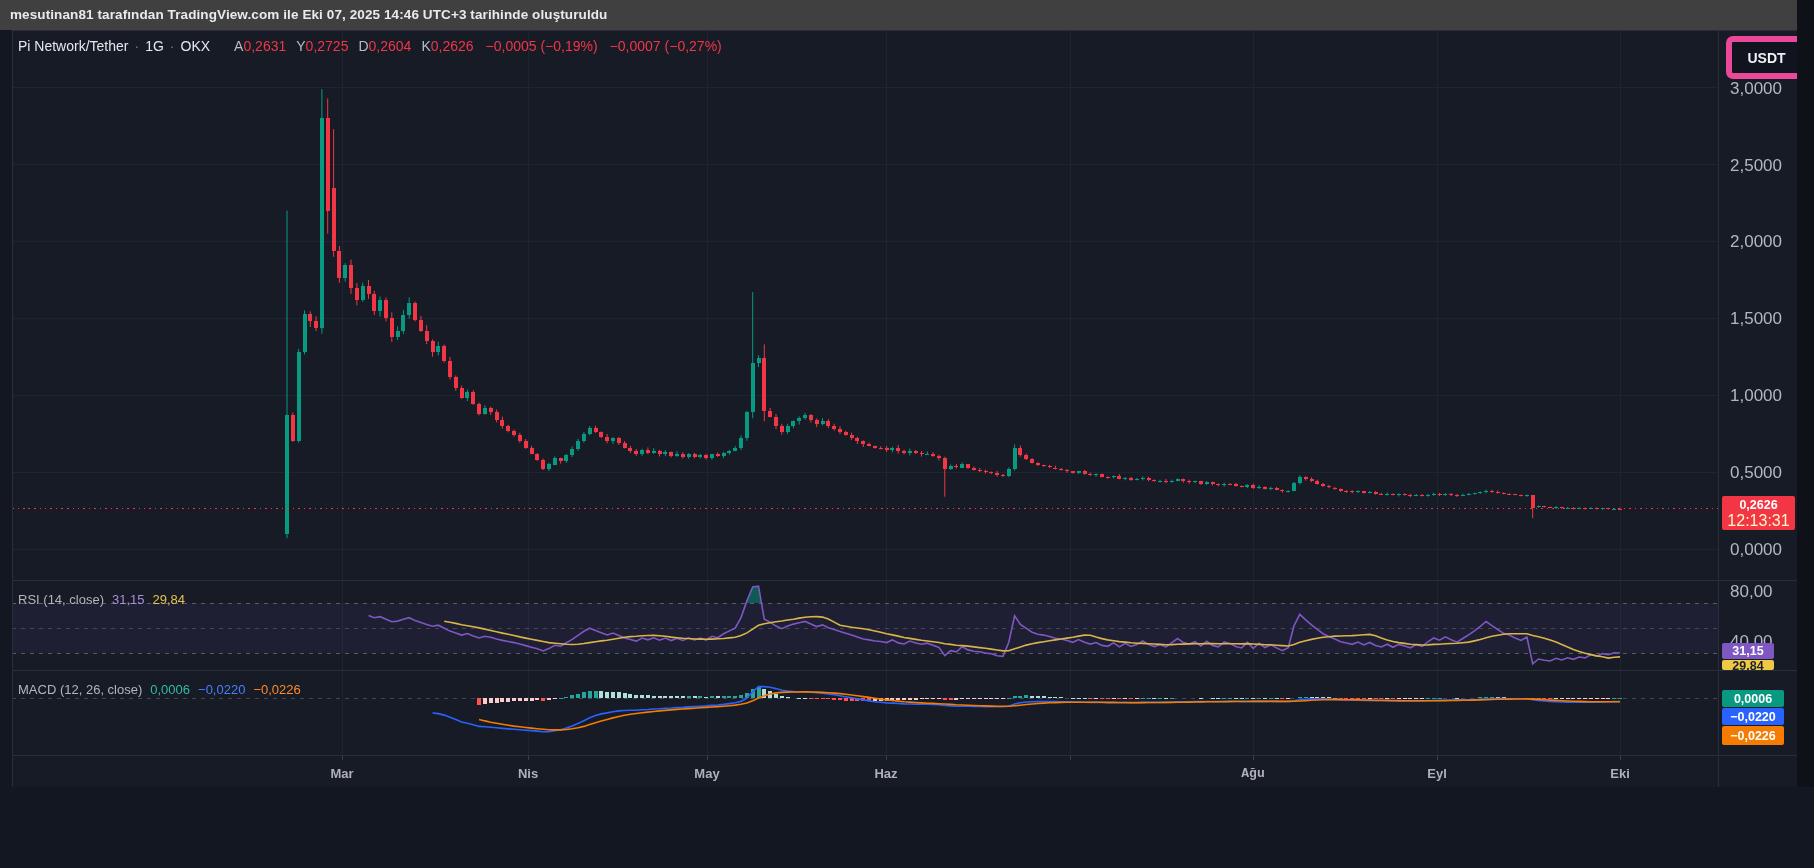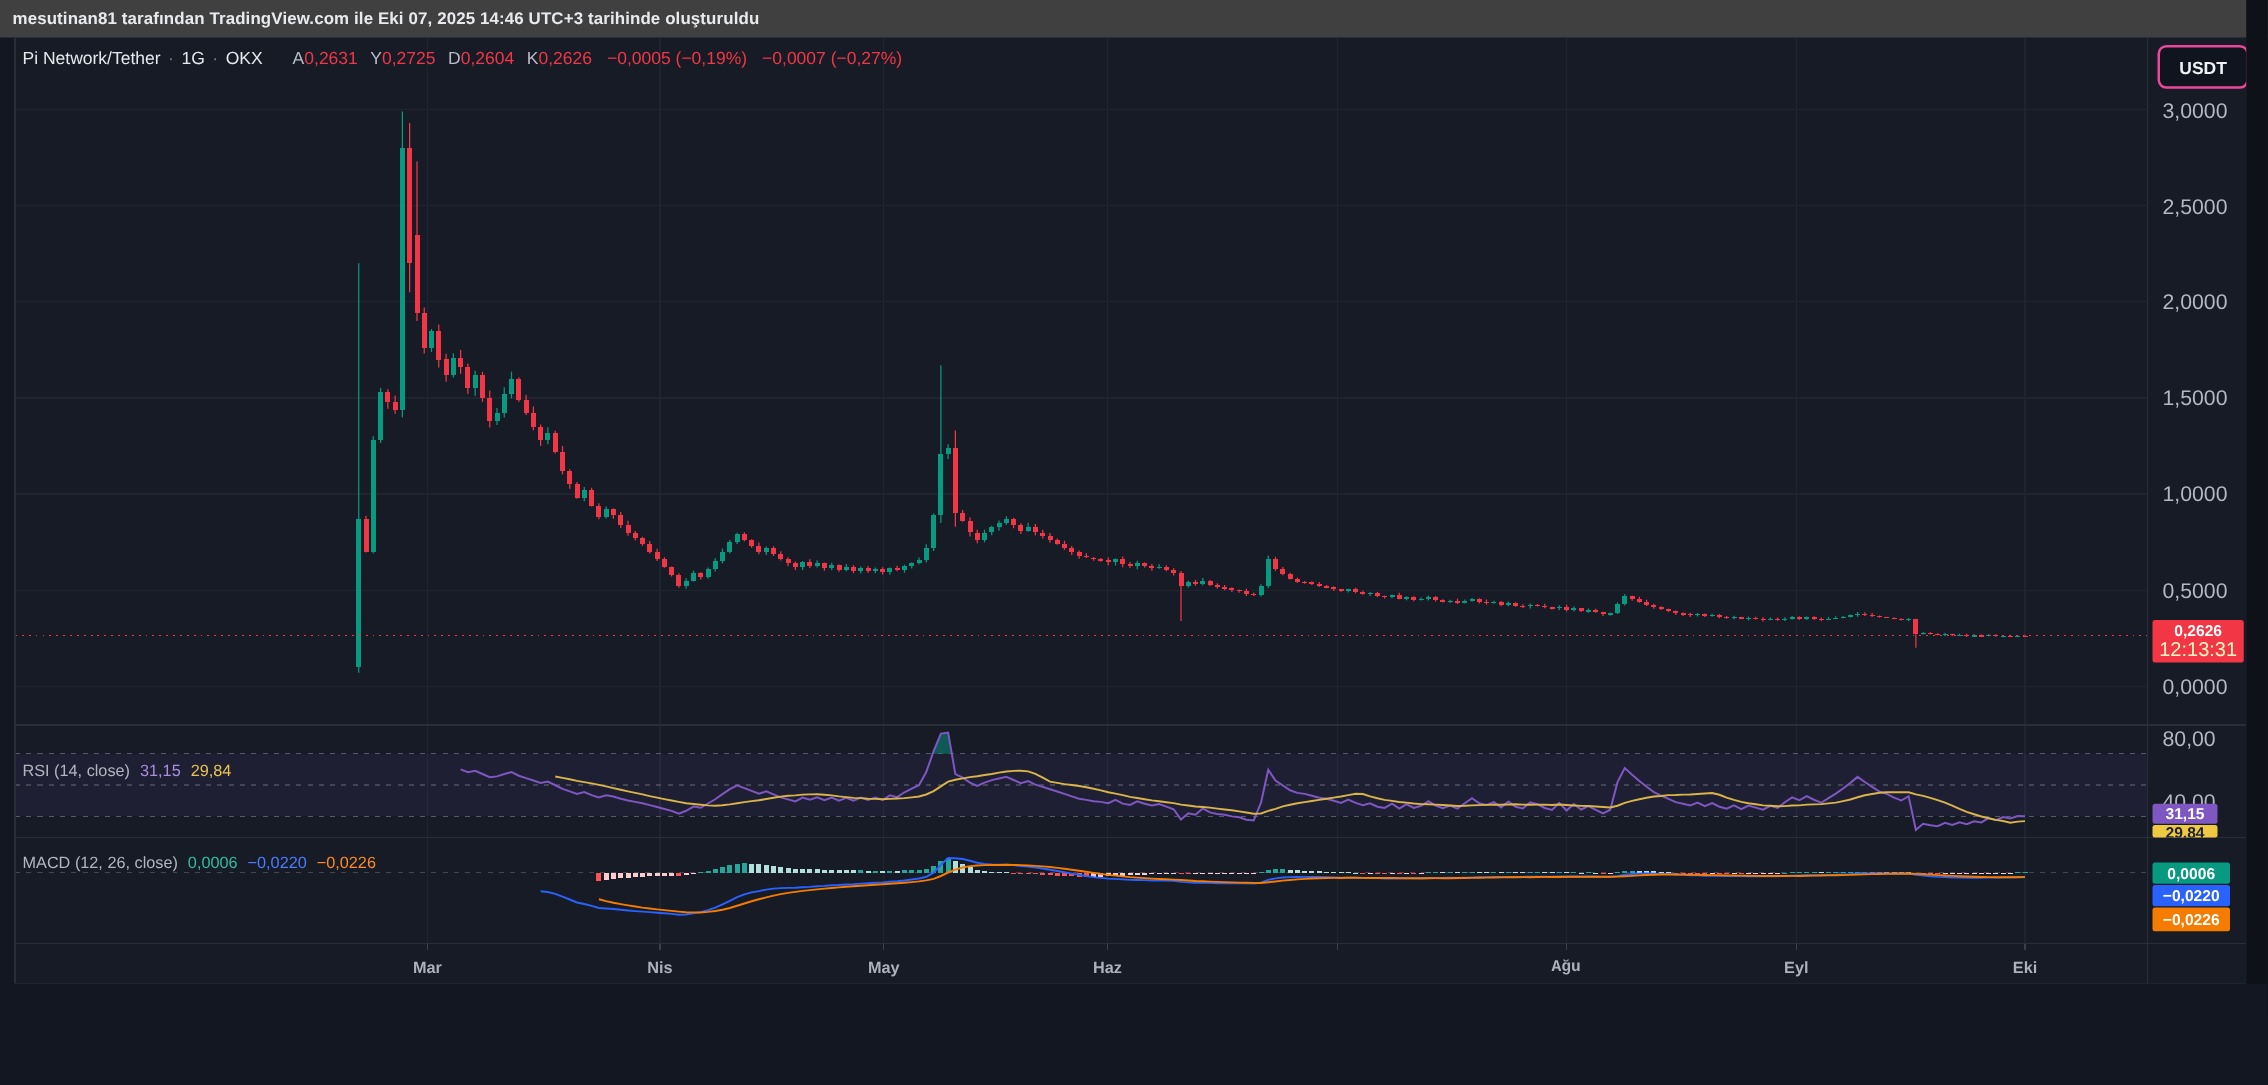--- a/index.html
+++ b/index.html
@@ -15,38 +15,38 @@
   #chart-svg{left:0;top:0;}
   
   #legend{left:18px;top:38px;height:18px;font-size:14px;color:#d7dae0;white-space:nowrap;}
   #legend .sep{color:#787b86;margin:0 6px;}
   #legend .t{color:#e6e8ec;cursor:pointer;}
   #legend-ohlc{display:inline;margin-left:14px;}
   #legend-ohlc .lgl{color:#b9bcc5;margin-left:10px;}
   #legend-ohlc .lgv{color:#f23645;}
   .chg{color:#f23645;margin-left:12px;}
   
-  #currency-button{left:1726px;top:36px;width:69px;height:31px;background:#10141f;border:2px solid #ec4899;
+  #currency-button{left:1726px;top:36px;width:69px;height:31px;background:#10141f;border:6px solid #ec4899;
       border-radius:7px;color:#eef0f4;font-size:14px;font-weight:700;display:flex;align-items:center;justify-content:center;cursor:pointer;}
   
   .axis-lbl{position:absolute;font-size:17px;color:#b4b7c1;line-height:15px;}
   .month-lbl{position:absolute;top:766px;width:44px;margin-left:-22px;text-align:center;font-size:13px;font-weight:700;color:#aeb1bb;}
   
   .badge{position:absolute;left:1722px;color:#fff;font-size:12.5px;font-weight:700;
          display:flex;align-items:center;justify-content:center;border-radius:2px;}
   #price-badge{top:496px;width:73px;height:34px;background:#f23645;flex-direction:column;line-height:15px;}
   #price-badge .cd{font-weight:400;font-size:16px;color:#fef9c3;}
   #rsi-badge-main{top:643px;width:52px;height:16px;background:#7e57c2;}
   #rsi-badge-ma{top:660px;width:52px;height:10px;background:#f0c944;color:#1c2030;overflow:hidden;align-items:flex-start;line-height:13px;}
   #macd-badge-hist{top:690px;width:62px;height:17px;background:#089981;}
   #macd-badge-macd{top:708px;width:62px;height:17px;background:#2962ff;}
   #macd-badge-signal{top:726px;width:62px;height:19px;background:#f57c00;}
   
   .ind-label{position:absolute;left:18px;font-size:13px;color:#b2b5be;white-space:nowrap;}
-  #rsi-label{top:592px;margin-top:17px;}
+  #rsi-label{top:592px;}
   #macd-label{top:682px;}
   .ind-label .v1{color:#a98ede;margin-left:8px;}
   .ind-label .v2{color:#e7c34f;margin-left:8px;}
   .ind-label .vh{color:#2fbda2;margin-left:8px;}
   .ind-label .vm{color:#4a7dff;margin-left:8px;}
   .ind-label .vs{color:#ff8a26;margin-left:8px;}
   .ind-label .ttl{cursor:pointer;}
   
   #footer{left:0;top:787px;width:1814px;height:81px;background:#131722;}
 </style>

